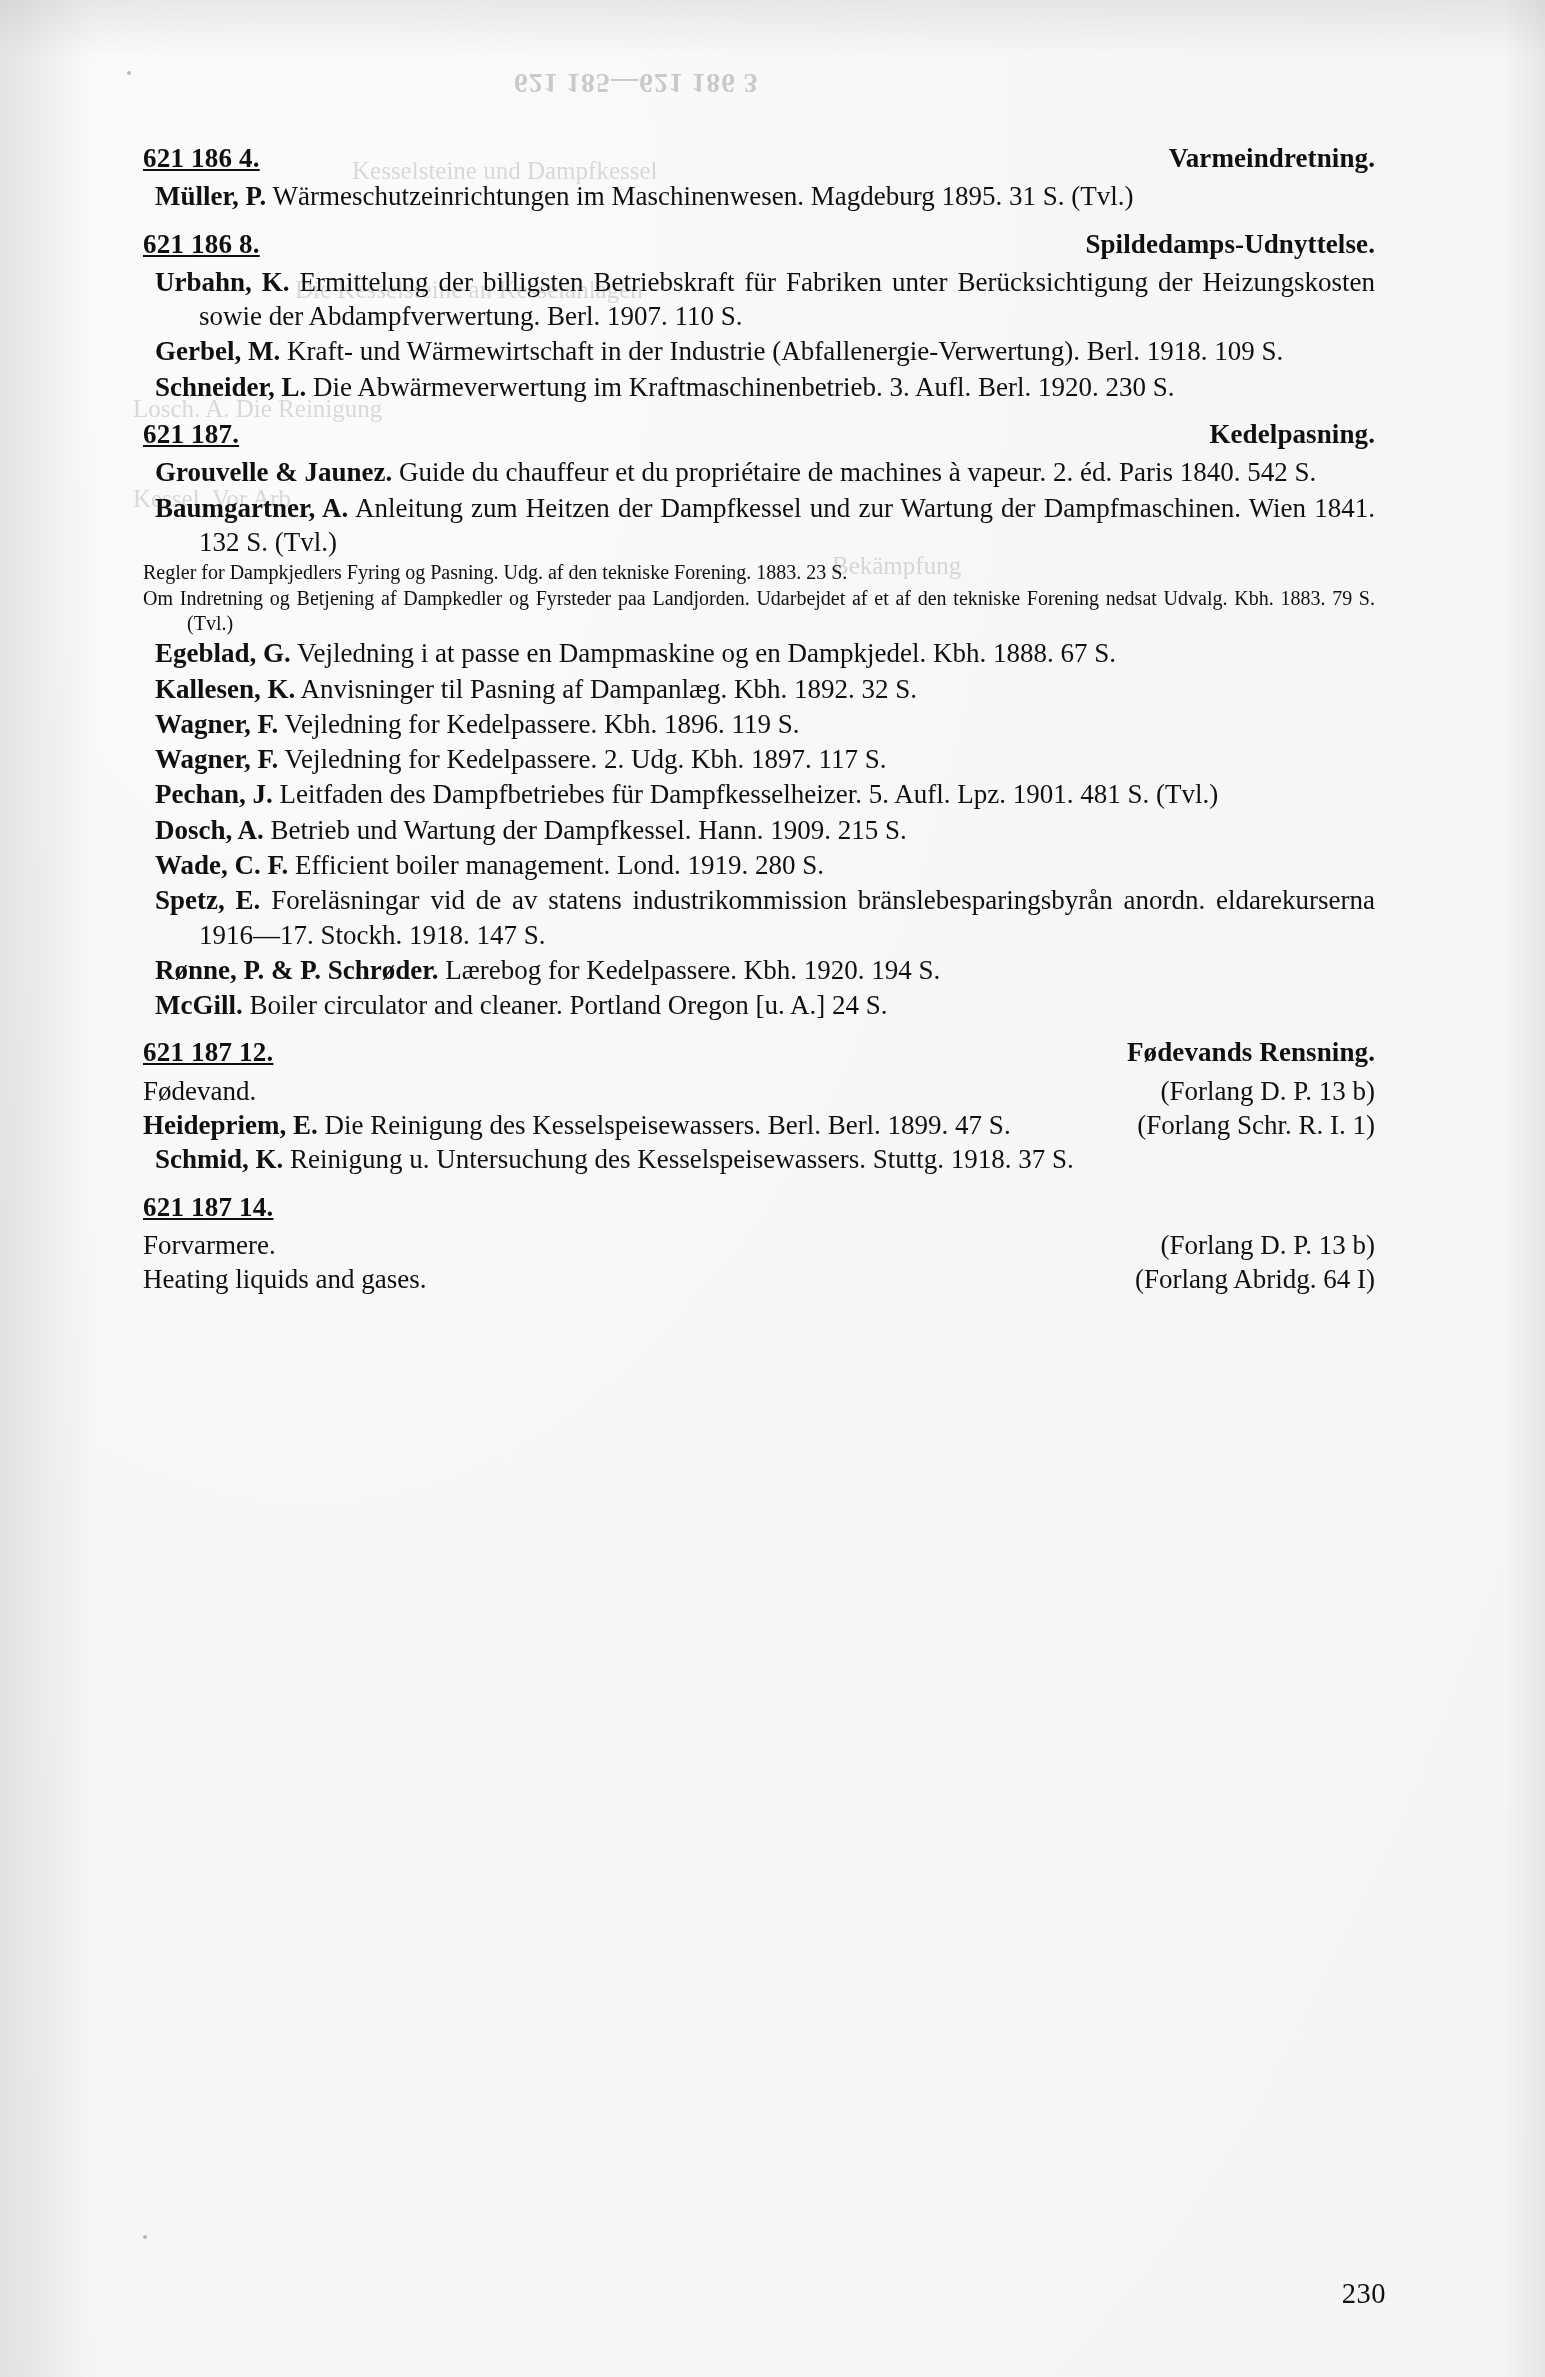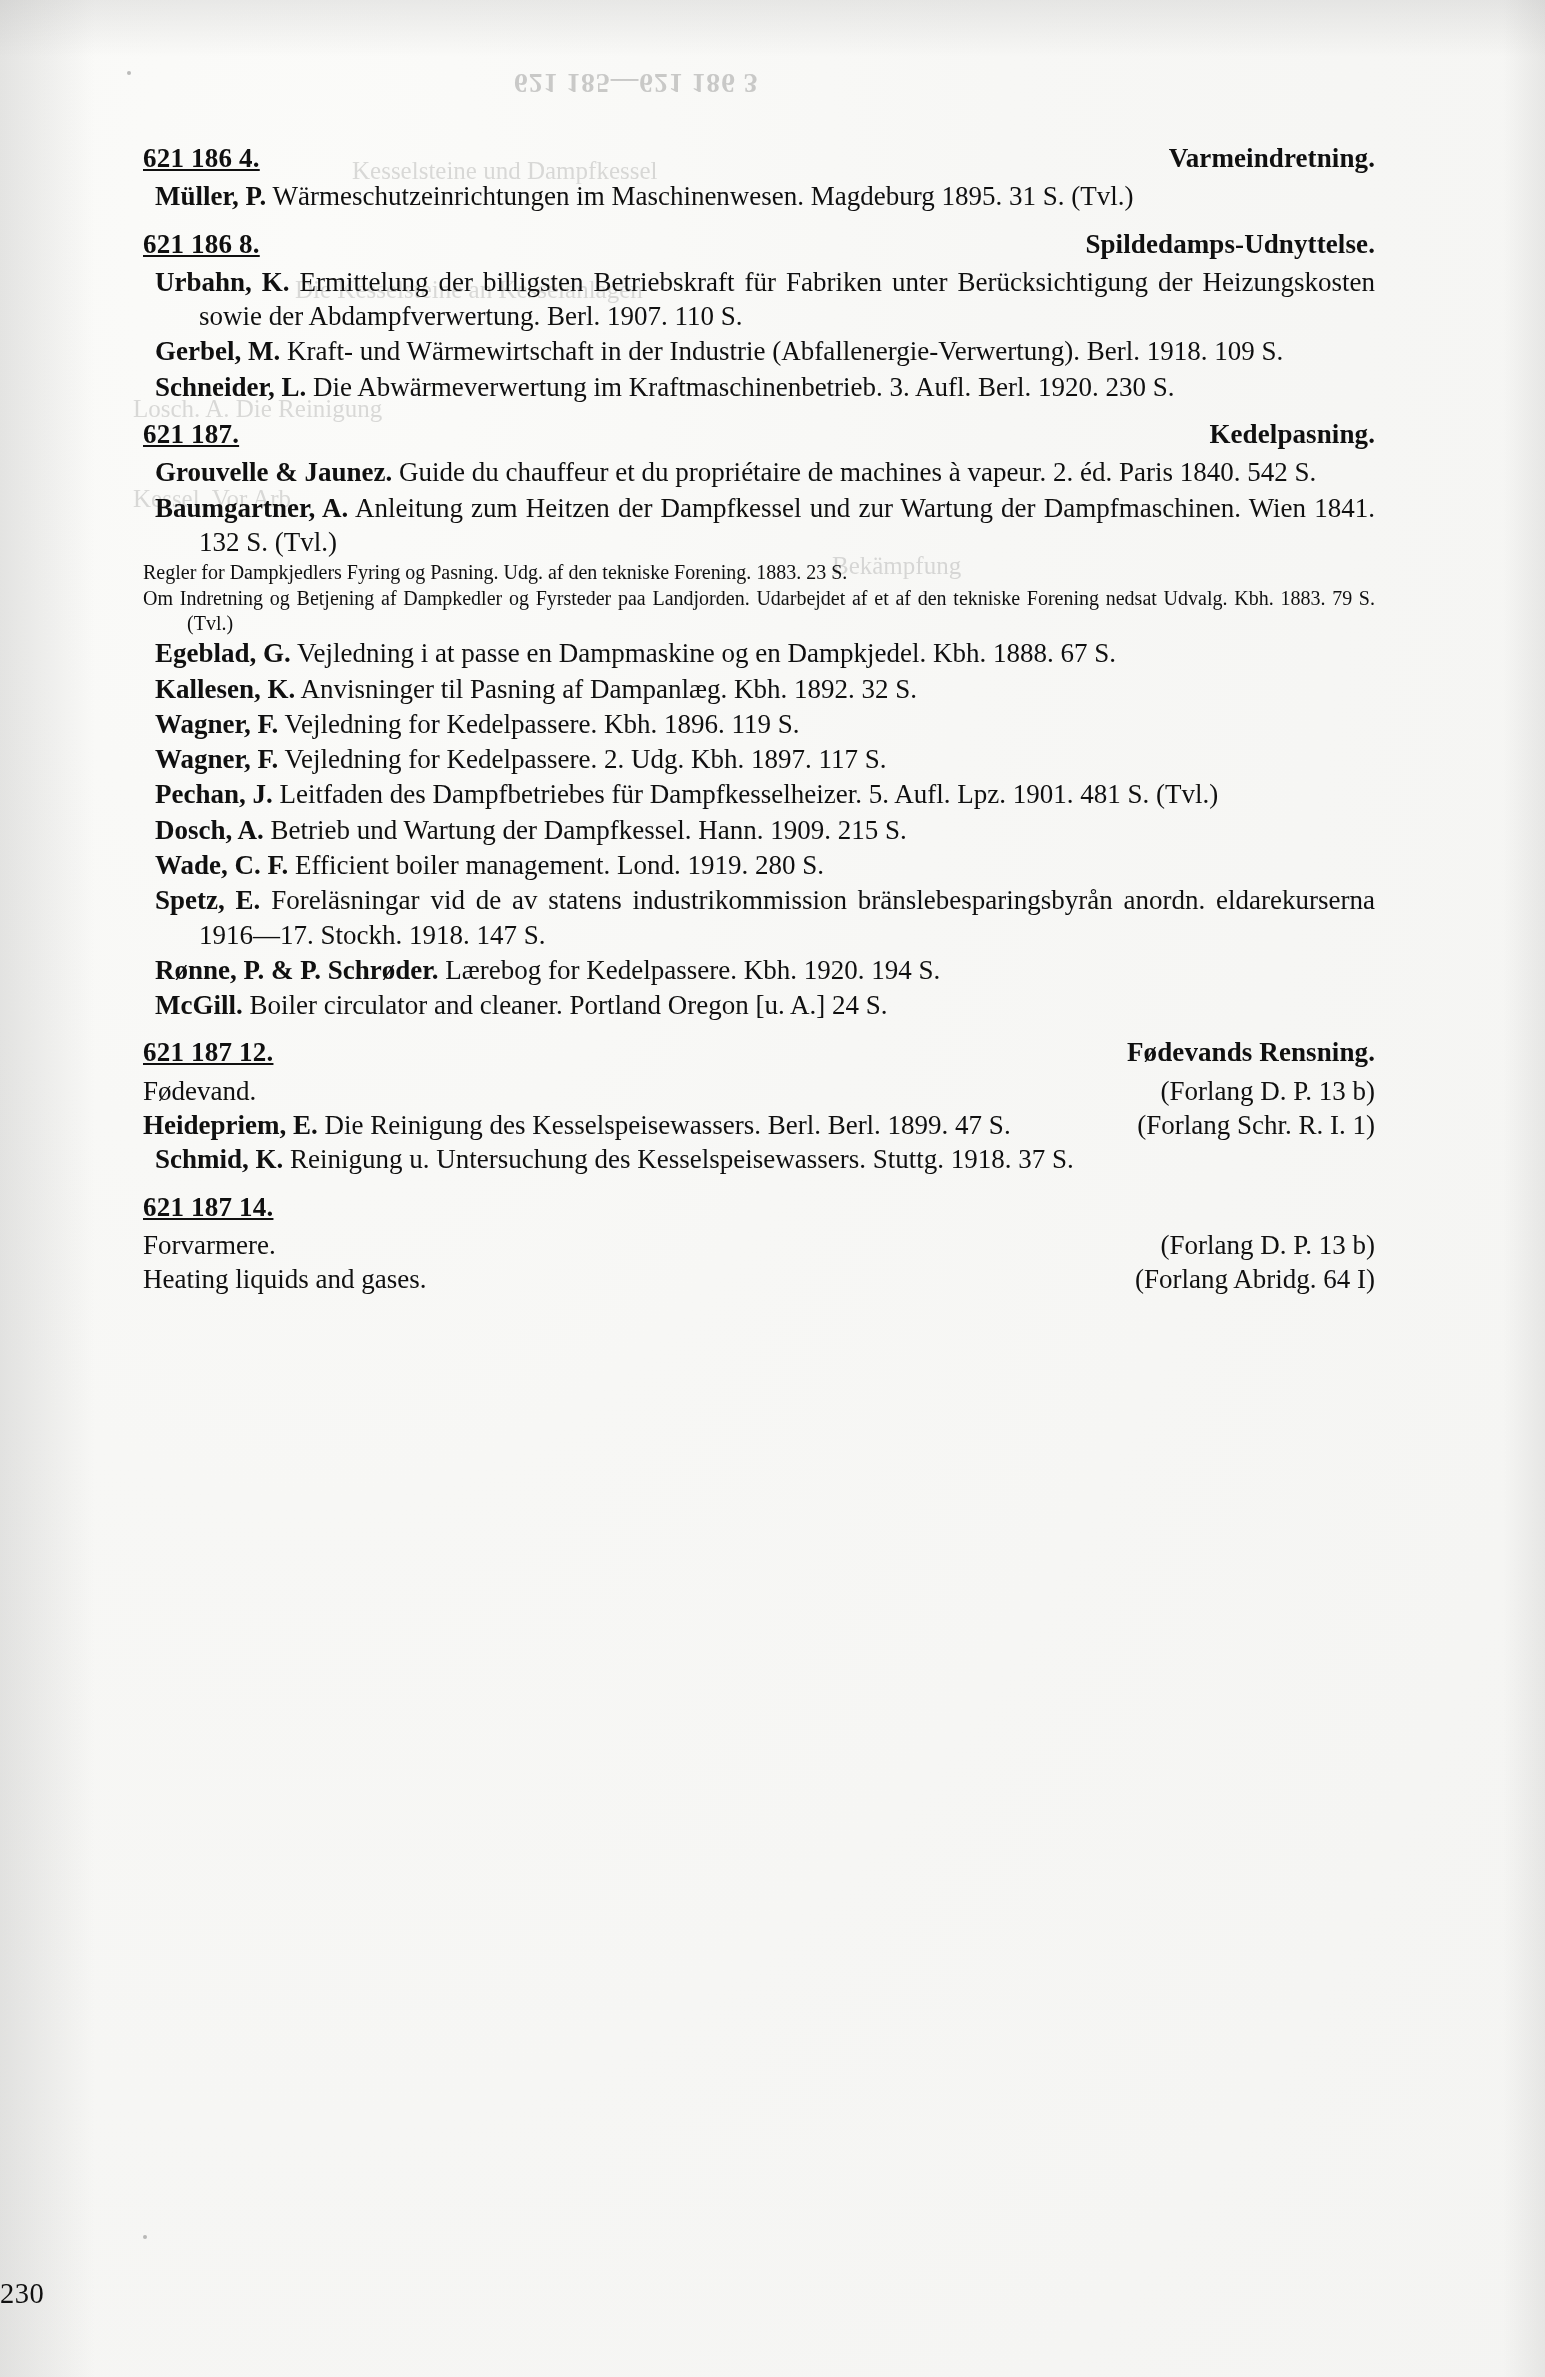--- a/index.html
+++ b/index.html
@@ -133,21 +133,21 @@
     padding-left: 44px;
     text-indent: -44px;
     text-align: justify;
   }
 
   .folio {
     position: absolute;
     top: 2278px;
     left: 0;
     width: 1386px;
-    text-align: left;
+    text-align: right;
     font-size: 28.5px;
     letter-spacing: 0.5px;
   }
 
   .speck {
     position: absolute;
     background: rgba(70,70,70,0.35);
     border-radius: 50%;
   }
 </style>

